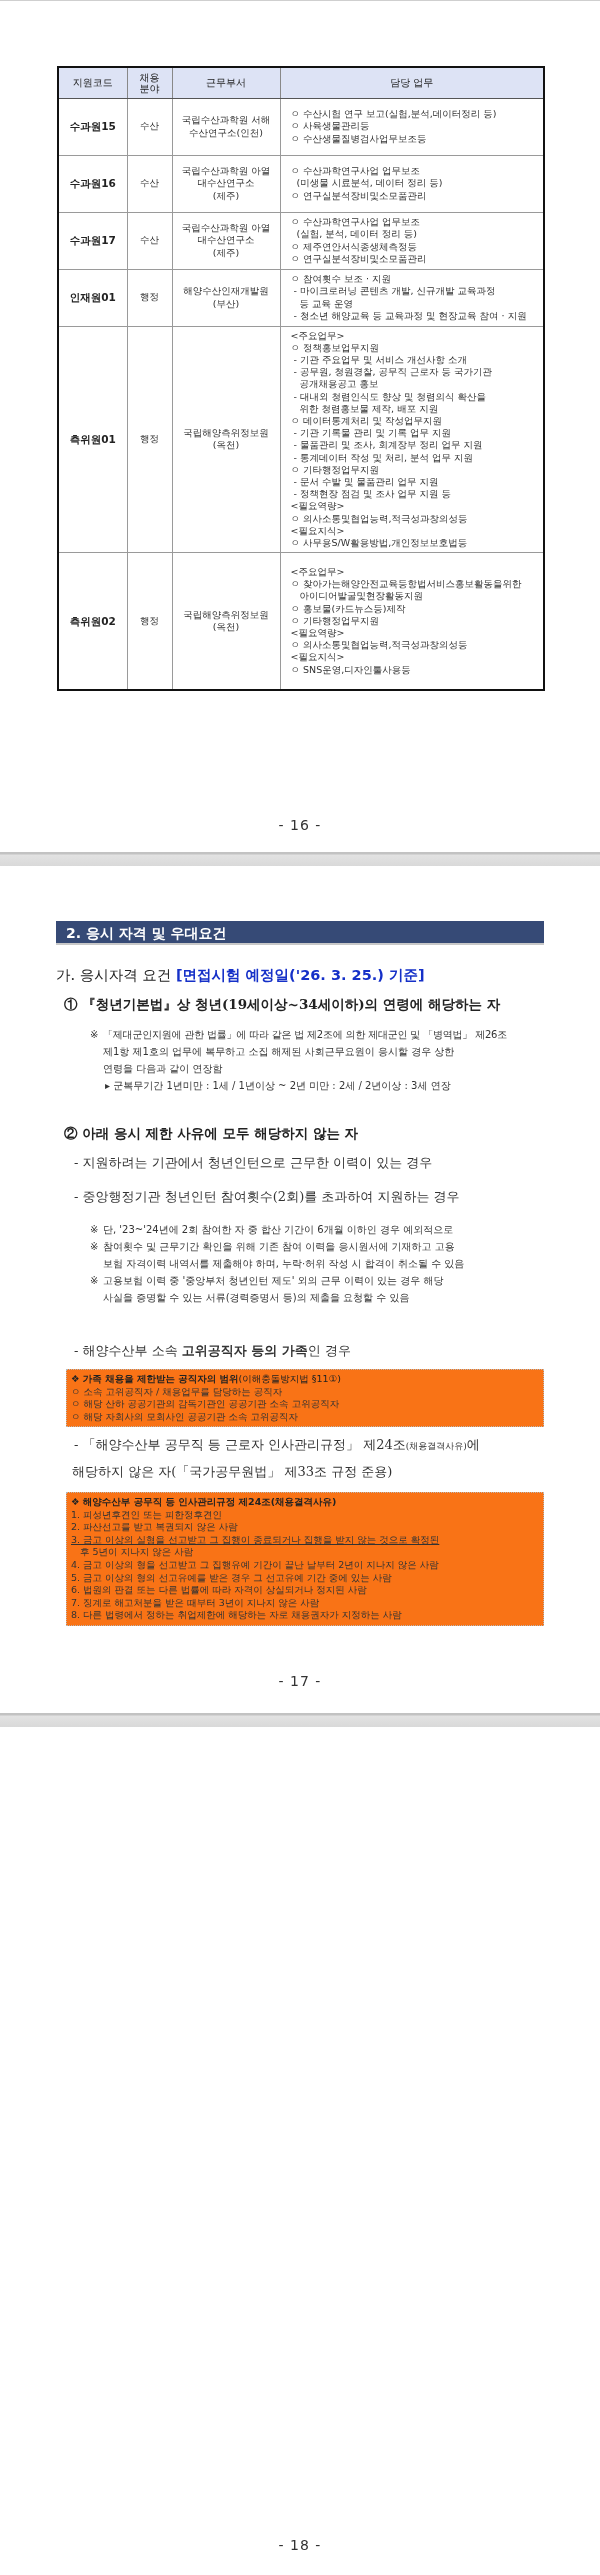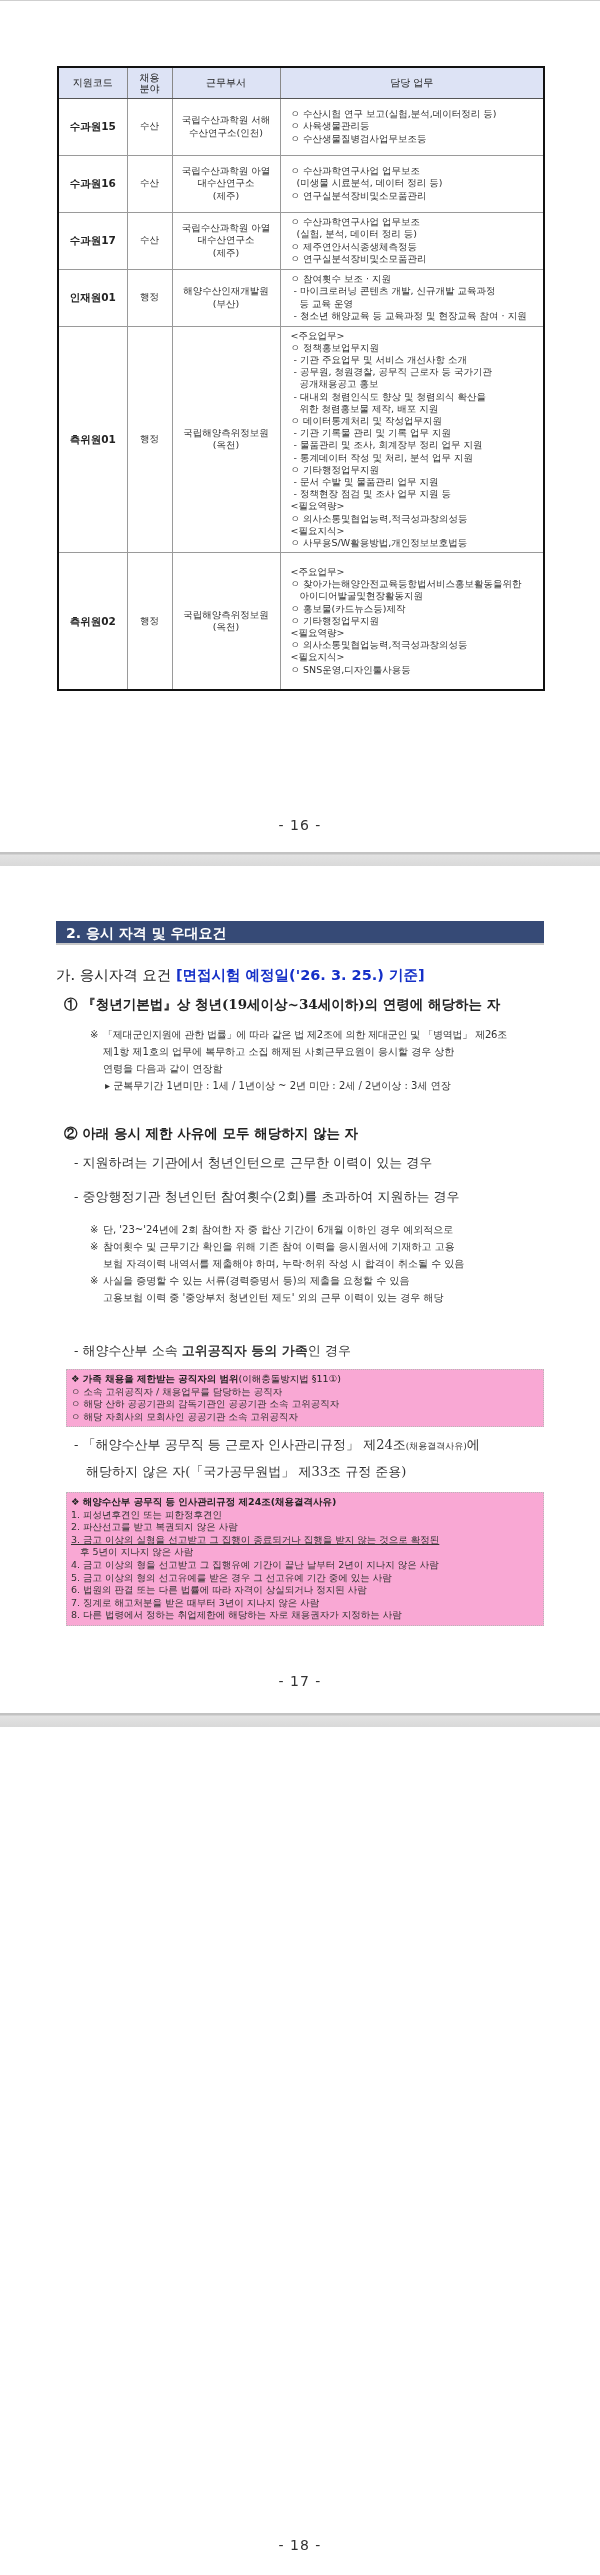--- a/index.html
+++ b/index.html
@@ -20,21 +20,21 @@
 
   
   .sec-banner { position: absolute; left: 56px; top: 921px; width: 488px; height: 24px; background: #364a76; color: #fff; font-weight: bold; font-size: 14px; line-height: 24px; padding-left: 10px; border-bottom: 2px solid #c8c8c8; }
   .sub-h { position: absolute; left: 56px; top: 966px; font-family: "DejaVu Serif", "Liberation Serif", serif; font-size: 14.5px; color: #222; }
   .sub-h .hl { color: #1530c8; font-weight: bold; font-family: "DejaVu Sans", "Liberation Sans", sans-serif; }
   .item-h { position: absolute; left: 64px; font-family: "DejaVu Serif", "Liberation Serif", serif; font-size: 13.5px; font-weight: bold; color: #222; white-space: nowrap; }
   .note { position: absolute; font-size: 10px; color: #333; line-height: 17px; }
   .note .mark { position: absolute; left: -13px; top: 0; }
   .dash-item { position: absolute; left: 74px; font-family: "DejaVu Serif", "Liberation Serif", serif; font-size: 13px; color: #333; white-space: nowrap; line-height: 22px; }
   .dash-item b { font-weight: bold; }
-  .box { position: absolute; left: 66px; width: 478px; background: #f9a8d4; border: 1px dotted #b8b8b8; padding: 3px 6px 3px 4px; font-size: 9.5px; line-height: 12.6px; color: #333; }
+  .box { position: absolute; left: 66px; width: 478px; background: #f97316; border: 1px dotted #b8b8b8; padding: 3px 6px 3px 4px; font-size: 9.5px; line-height: 12.6px; color: #333; }
   .box .ttl { font-weight: bold; color: #222; }
   .box .ttl span.small { font-weight: normal; }
   .box .li { white-space: nowrap; }
 </style>
 </head>
 <body>
 
 <div class="topline"></div>
 
 <div>
@@ -174,42 +174,42 @@
         <span class="mark">※</span>
         <div style="white-space:nowrap">단, '23~'24년에 2회 참여한 자 중 합산 기간이 6개월 이하인 경우 예외적으로</div>
       </div>
       <div style="position: relative;">
         <span class="mark">※</span>
         <div style="white-space:nowrap">참여횟수 및 근무기간 확인을 위해 기존 참여 이력을 응시원서에 기재하고 고용</div>
         <div style="white-space:nowrap">보험 자격이력 내역서를 제출해야 하며, 누락·허위 작성 시 합격이 취소될 수 있음</div>
       </div>
       <div style="position: relative;">
         <span class="mark">※</span>
+        <div style="white-space:nowrap">고용보험 이력 중 '중앙부처 청년인턴 제도' 외의 근무 이력이 있는 경우 해당</div>
         <div style="white-space:nowrap">사실을 증명할 수 있는 서류(경력증명서 등)의 제출을 요청할 수 있음</div>
-        <div style="white-space:nowrap">고용보험 이력 중 '중앙부처 청년인턴 제도' 외의 근무 이력이 있는 경우 해당</div>
       </div>
     </div>
 
   <div class="dash-item" style="top:1340px">
     <span>- 해양수산부 소속 </span><b>고위공직자 등의 가족</b><span>인 경우</span>
   </div>
 
   <div class="box" style="top:1369px">
     <div class="ttl"><span>❖ 가족 채용을 제한받는 공직자의 범위</span><span class="small">(이해충돌방지법 §11①)</span></div>
     <div id="box1-items">
         <div class="li" style="white-space: pre;">ㅇ 소속 고위공직자 / 채용업무를 담당하는 공직자</div>
         <div class="li" style="white-space: pre;">ㅇ 해당 산하 공공기관의 감독기관인 공공기관 소속 고위공직자</div>
         <div class="li" style="white-space: pre;">ㅇ 해당 자회사의 모회사인 공공기관 소속 고위공직자</div>
       </div>
   </div>
 
   <div class="dash-item" style="top:1434px">
     <span>- 「해양수산부 공무직 등 근로자 인사관리규정」 제24조</span><span style="font-size:9px">(채용결격사유)</span><span>에</span>
   </div>
-  <div class="dash-item" style="top:1461px; left:86px">해당하지 않은 자(「국가공무원법」 제33조 규정 준용)</div>
+  <div class="dash-item" style="top:1461px; left:72px">해당하지 않은 자(「국가공무원법」 제33조 규정 준용)</div>
 
   <div class="box" style="top:1492px">
     <div class="ttl">❖ 해양수산부 공무직 등 인사관리규정 제24조(채용결격사유)</div>
     <div id="box2-items">
         <div class="li" style="white-space: pre;">1. 피성년후견인 또는 피한정후견인</div>
         <div class="li" style="white-space: pre;">2. 파산선고를 받고 복권되지 않은 사람</div>
         <div class="li" style="white-space: pre; text-decoration: underline;">3. 금고 이상의 실형을 선고받고 그 집행이 종료되거나 집행을 받지 않는 것으로 확정된</div>
         <div class="li" style="white-space: pre;">   후 5년이 지나지 않은 사람</div>
         <div class="li" style="white-space: pre;">4. 금고 이상의 형을 선고받고 그 집행유예 기간이 끝난 날부터 2년이 지나지 않은 사람</div>
         <div class="li" style="white-space: pre;">5. 금고 이상의 형의 선고유예를 받은 경우 그 선고유예 기간 중에 있는 사람</div>

